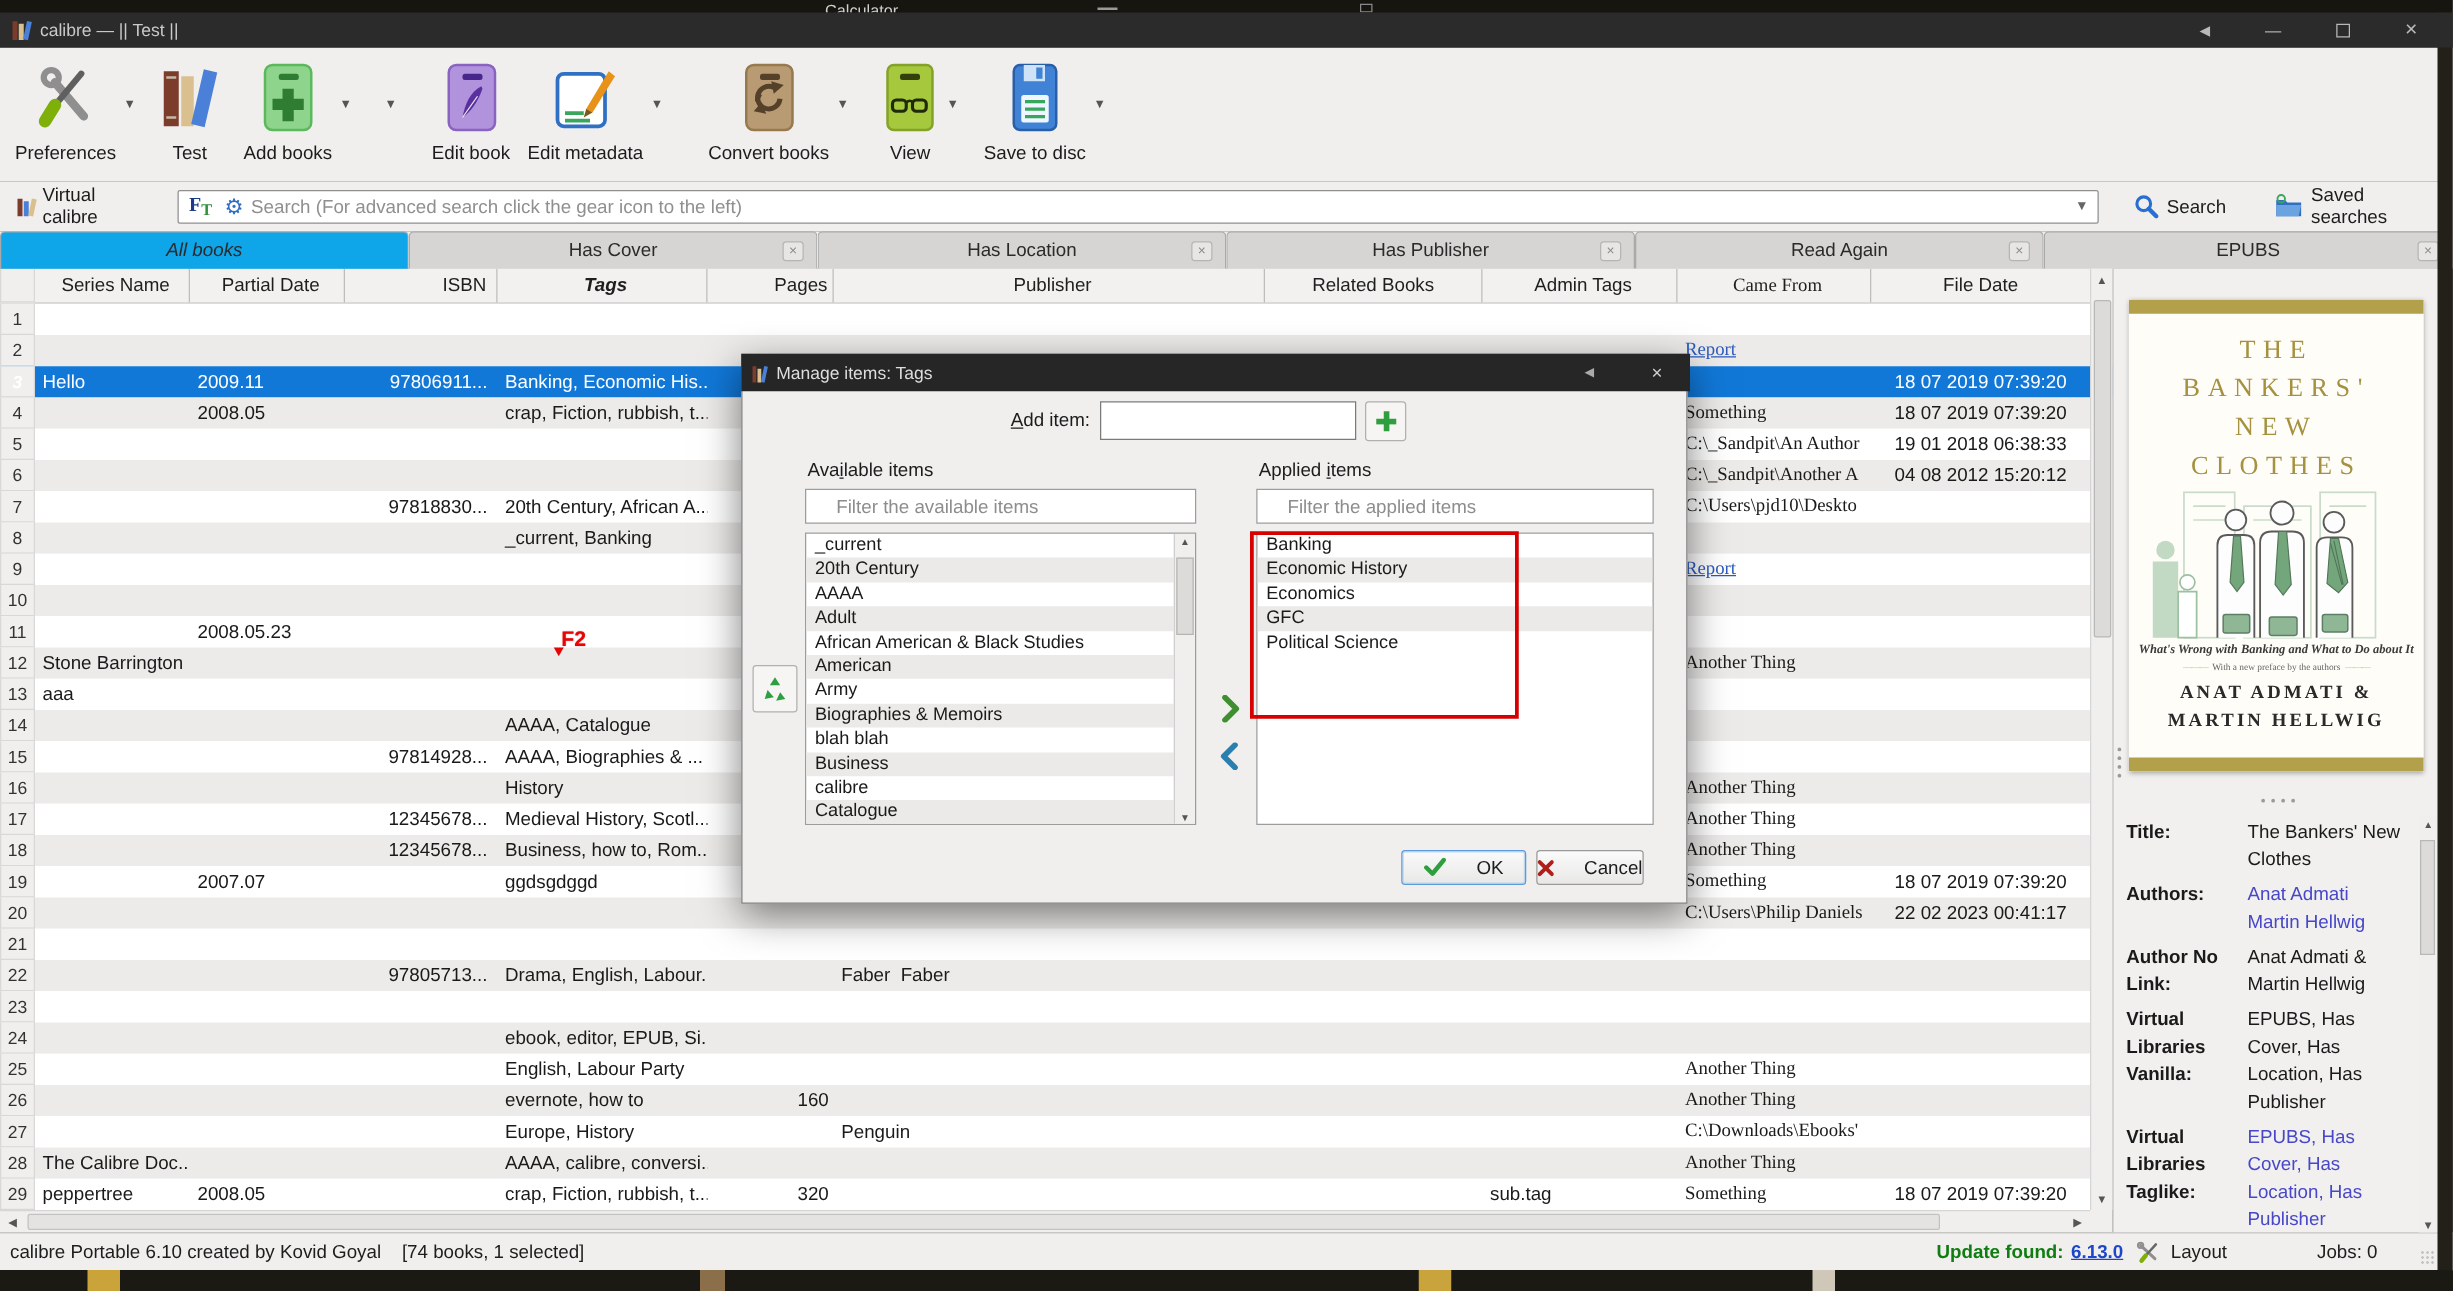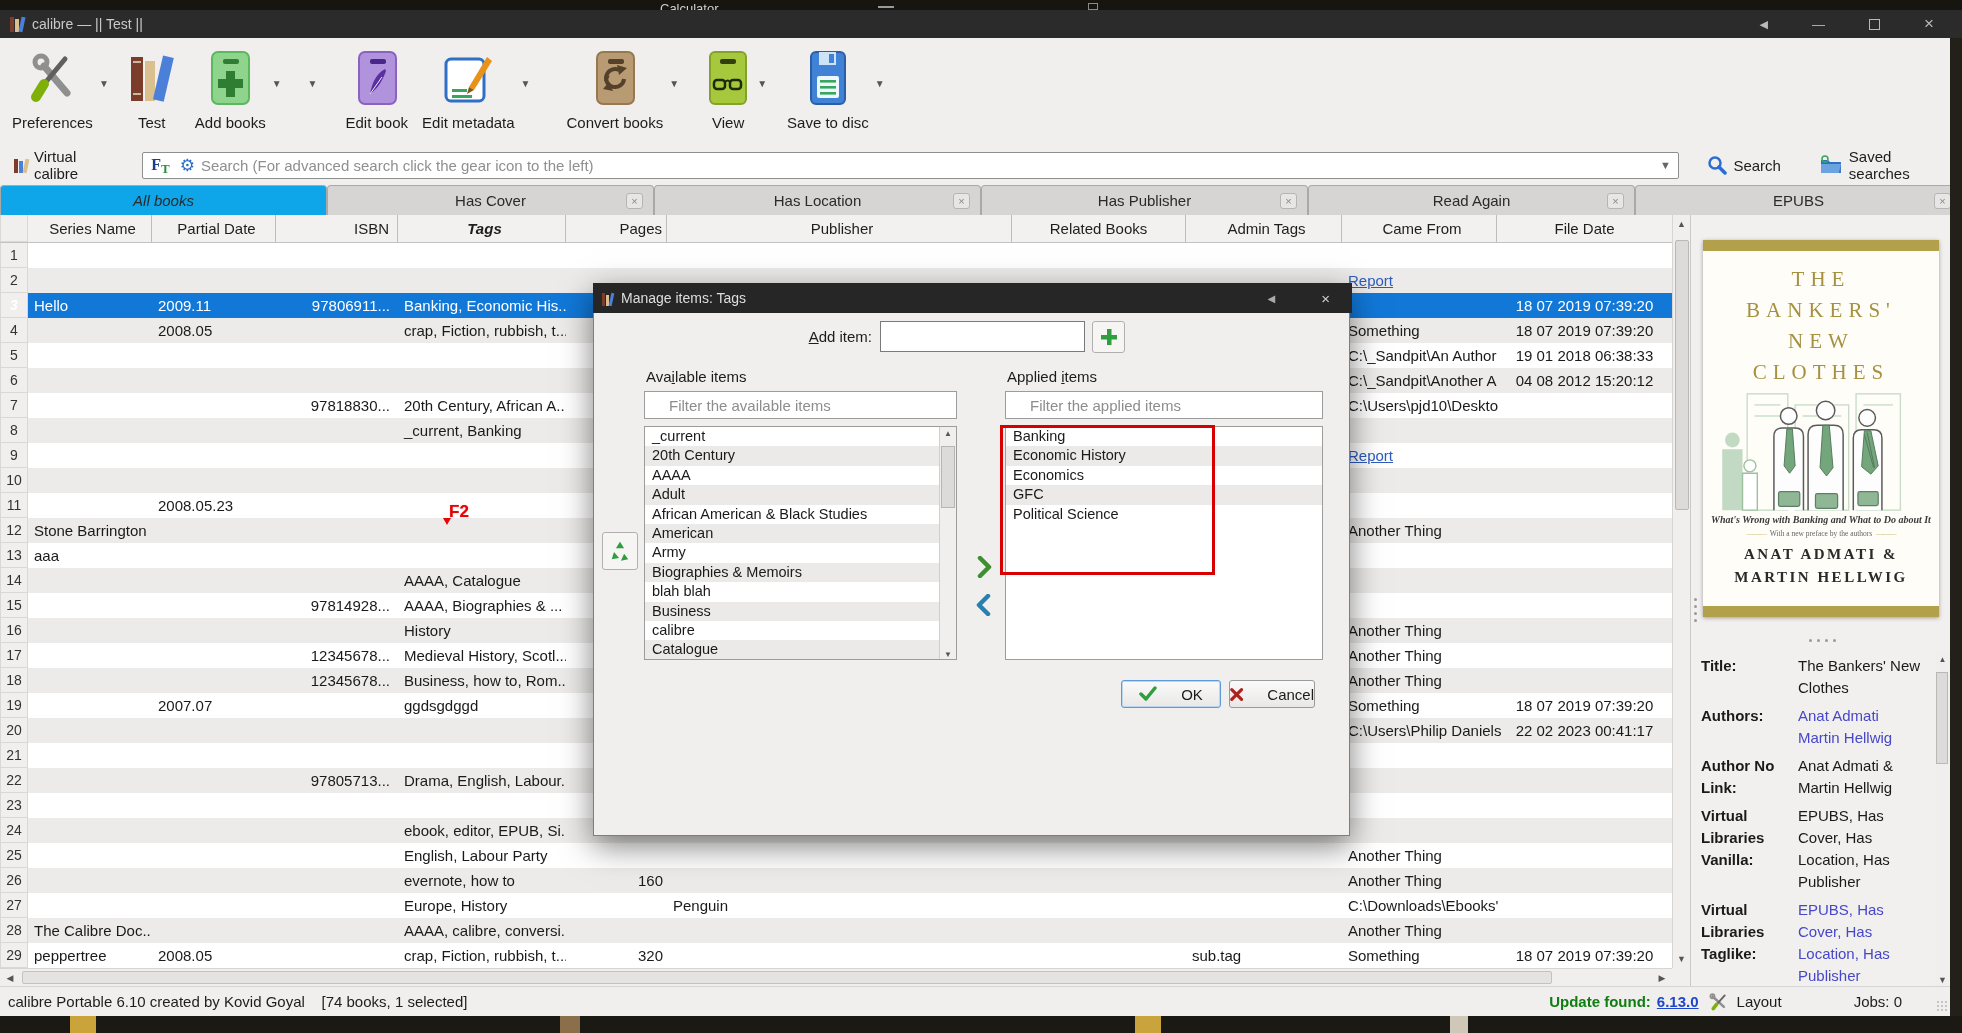--- a/index.html
+++ b/index.html
@@ -76,21 +76,21 @@
   .c-num.cur { font-weight:bold; font-style:italic; color:#111; }
   .t-row.sel .c-num { background:#f0efee; }
   .c-series { width:124px; flex:none; padding-left:6px; }
   .c-pdate  { width:124px; flex:none; padding-left:6px; }
   .c-isbn   { width:122px; flex:none; text-align:right; padding-right:8px; }
   .c-tags   { width:168px; flex:none; padding-left:6px; }
   .c-pages  { width:101px; flex:none; text-align:right; padding-right:4px; }
   .c-pub    { width:345px; flex:none; padding-left:6px; }
   .c-rel    { width:174px; flex:none; }
   .c-admin  { width:156px; flex:none; padding-left:6px; }
-  .c-came   { width:155px; flex:none; padding-left:6px; overflow:visible; }
+  .c-came   { width:155px; flex:none; padding-left:6px; overflow:visible;font-family:Liberation Serif, serif; }
   .c-fdate  { width:175px; flex:none; text-align:center; }
   .tlink { color:#2d5bbe; text-decoration:underline; }
   .annot-f2 { position:absolute; left:449px; top:287px; color:#e50505; font-weight:bold; font-size:17px; z-index:6;
               text-shadow:0 0 1px rgba(229,5,5,.6); }
   .annot-caret { position:absolute; left:443px; top:303px; width:0; height:0; z-index:6;
                  border-left:4px solid transparent; border-right:4px solid transparent; border-top:7px solid #e50505; }
 
   
   .vscroll { position:absolute; left:1672px; top:215px; width:18px; height:753px; background:#f0efee; border-left:1px solid #d5d5d5; }
   .sb-arrow { width:100%; height:18px; display:flex; align-items:center; justify-content:center; font-size:9px; color:#555; }
@@ -135,21 +135,21 @@
   .status-left { margin-left:8px; white-space:pre; }
   .status-right { margin-left:auto; display:flex; align-items:center; margin-right:60px; }
   .upd { color:#0f7d12; font-weight:bold; }
   .updv { color:#1e46c8; font-weight:bold; text-decoration:underline; margin-left:6px; }
   .layout-lbl { margin-left:8px; }
   .jobs { margin-left:72px; }
   .grip { position:absolute; right:14px; bottom:4px; width:12px; height:12px; opacity:.5;
           background:radial-gradient(#999 1px, transparent 1.2px); background-size:4px 4px; }
 
   
-  .dialog { position:absolute; left:593px; top:283px; width:757px; height:553px; background:#f0efee;
+  .dialog { position:absolute; left:593px; top:283px; width:757px; height:440px; background:#f0efee;
             border:1px solid #7e7e7e; box-shadow:0 10px 30px rgba(0,0,0,.5); z-index:20; }
   .dlg-title { position:absolute; left:-1px; top:-1px; width:759px; height:30px; background:#262626;
                display:flex; align-items:center; color:#dedede; font-size:14px; }
   .dlg-title .mini-shelf { margin-left:9px; }
   .dlg-controls { margin-left:auto; display:flex; align-items:center; gap:46px; margin-right:22px; color:#aaa; font-size:12px; }
   .add-row-label { position:absolute; left:140px; top:44px; width:138px; text-align:right; font-size:15px; color:#1c1c1c; }
   .add-input { position:absolute; left:286px; top:37px; width:205px; height:31px; border:1px solid #7a7a7a; background:#fff;
                font-size:15px; padding:0 6px; outline:none; }
   .plus-btn { position:absolute; left:498px; top:37px; width:33px; height:32px; background:#f6f5f4;
               border:1px solid #b0b0b0; border-radius:3px; display:flex; align-items:center; justify-content:center; }

